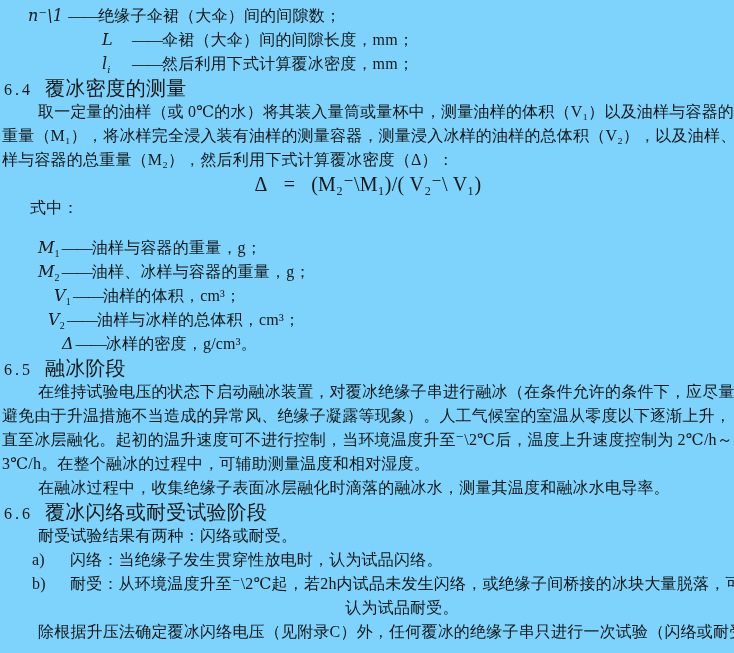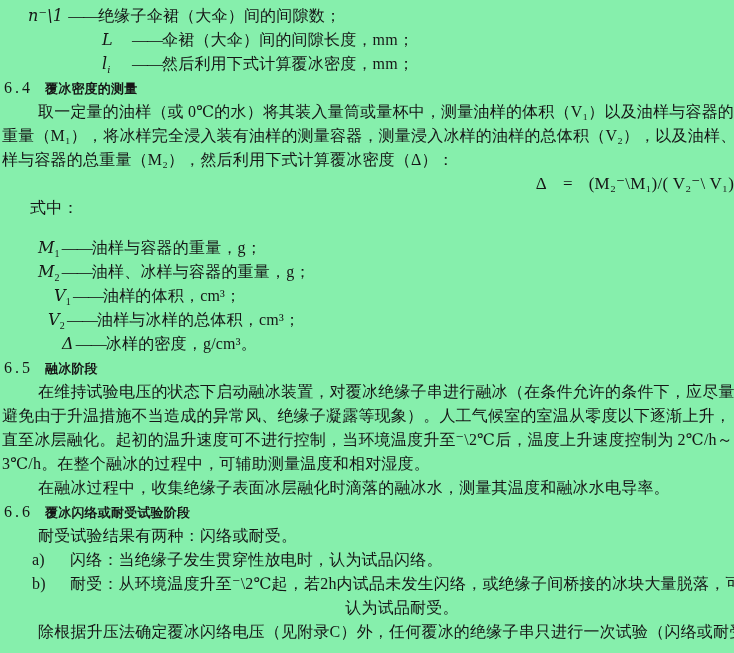--- a/index.html
+++ b/index.html
@@ -1,20 +1,20 @@
 <!DOCTYPE html>
 <html><head>
 <meta charset="utf-8">
 <style>
   html,body{margin:0;padding:0;background:#e8e8e8;}
   .page{
     position:relative;
     width:734px;height:653px;
     box-sizing:border-box;
-    background:#86efac;
+    background:#7dd3fc;
     color:#161616;
     font-family:"Liberation Serif","DejaVu Serif",serif;
     font-size:16px;
     letter-spacing:.2px;
     padding:4px 0 0 2px;
     overflow:hidden;
   }
   .line{height:24px;line-height:24px;white-space:nowrap;}
   
   .var{font-style:italic;font-family:"DejaVu Serif","Liberation Serif",serif;}
@@ -28,25 +28,25 @@
   
   .deflist-where .defrow .sym{margin-right:2px;}
   .deflist-where .defrow:nth-child(1){padding-left:36px;margin-top:16px;}
   .deflist-where .defrow:nth-child(2){padding-left:36px;}
   .deflist-where .defrow:nth-child(3){padding-left:52px;}
   .deflist-where .defrow:nth-child(4){padding-left:46px;}
   .deflist-where .defrow:nth-child(5){padding-left:60px;}
   
   .heading{font-weight:normal;}
   .hnum{letter-spacing:3px;margin-right:12px;padding-left:2px;}
-  .htitle{font-family:"DejaVu Sans","Liberation Sans",sans-serif;font-weight:bold;font-size:13px;}
+  .htitle{font-family:"DejaVu Sans","Liberation Sans",sans-serif;font-weight:normal;font-size:20px;}
   .indent{padding-left:36px;}
   .where{padding-left:28px;}
   .closing{padding-left:36px;}
-  .formula{text-align:right;font-size:17px;}
+  .formula{text-align:center;font-size:20px;}
   .f-eq{margin:0 16px;}
   .item{padding-left:30px;}
   .item-label{display:inline-block;width:38px;}
   .hang{padding-left:68px;text-align:center;}
 </style>
 </head>
 <body>
 
 <div class="page">
 

